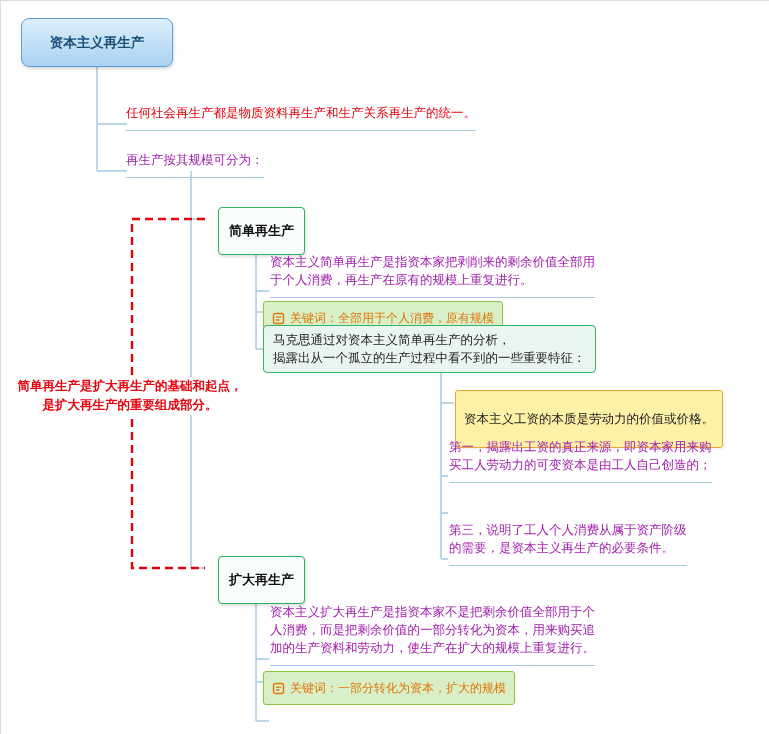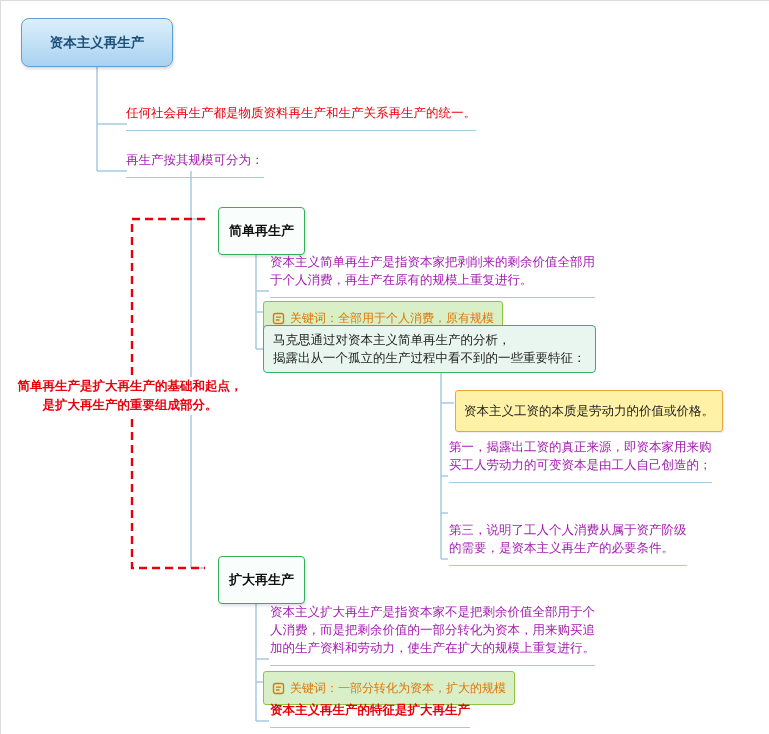--- a/index.html
+++ b/index.html
@@ -41,21 +41,21 @@
   .kicon{display:inline-flex;align-items:center;}
   .analysis{
     position:absolute;background:var(--analysis-bg,#e9f6ef);
     border:1px solid var(--analysis-border,#35b368);border-radius:4px;
     padding:5px 9px;font-size:12.5px;line-height:18px;white-space:pre-line;
     color:#222;z-index:1;
   }
   .highlight{
     position:absolute;background:var(--highlight-bg,#fff1a6);
     border:1px solid var(--highlight-border,#eaa53f);border-radius:3px;
-    padding:11px 8px;font-size:12.5px;line-height:18px;color:#222;z-index:1;
+    padding:19px 8px;font-size:12.5px;line-height:18px;color:#222;z-index:1;
     box-shadow:1px 1px 2px rgba(0,0,0,.08);white-space:nowrap;
   }
   .relation-note{
     position:absolute;left:4px;top:376px;width:250px;text-align:center;
     font-size:12.5px;line-height:19px;font-weight:bold;background:#ffffff;
     white-space:pre-line;z-index:3;
   }
 </style>
 </head>
 <body>
@@ -114,18 +114,17 @@
   <div class="keyword" style="left:262px;top:670px;">
     <span class="kicon">
       <svg width="13" height="13" viewBox="0 0 13 13">
         <rect x="1.5" y="1.5" width="10" height="10" rx="2" fill="none" stroke="#e0760a" stroke-width="1.4"></rect>
         <path d="M4 5.2 H9 M4 8 H7.5" stroke="#e0760a" stroke-width="1.3" fill="none"></path>
       </svg>
     </span>
     <span>关键词：一部分转化为资本，扩大的规模</span>
   </div>
 
-  <div class="node underlined red bold" style="left:269px;top:700px;">资本主义再生产的特征是扩大再生产</div>
 
   <div class="relation-note red">简单再生产是扩大再生产的基础和起点，
 是扩大再生产的重要组成部分。</div>
 
 </div>
 
 </body></html>

